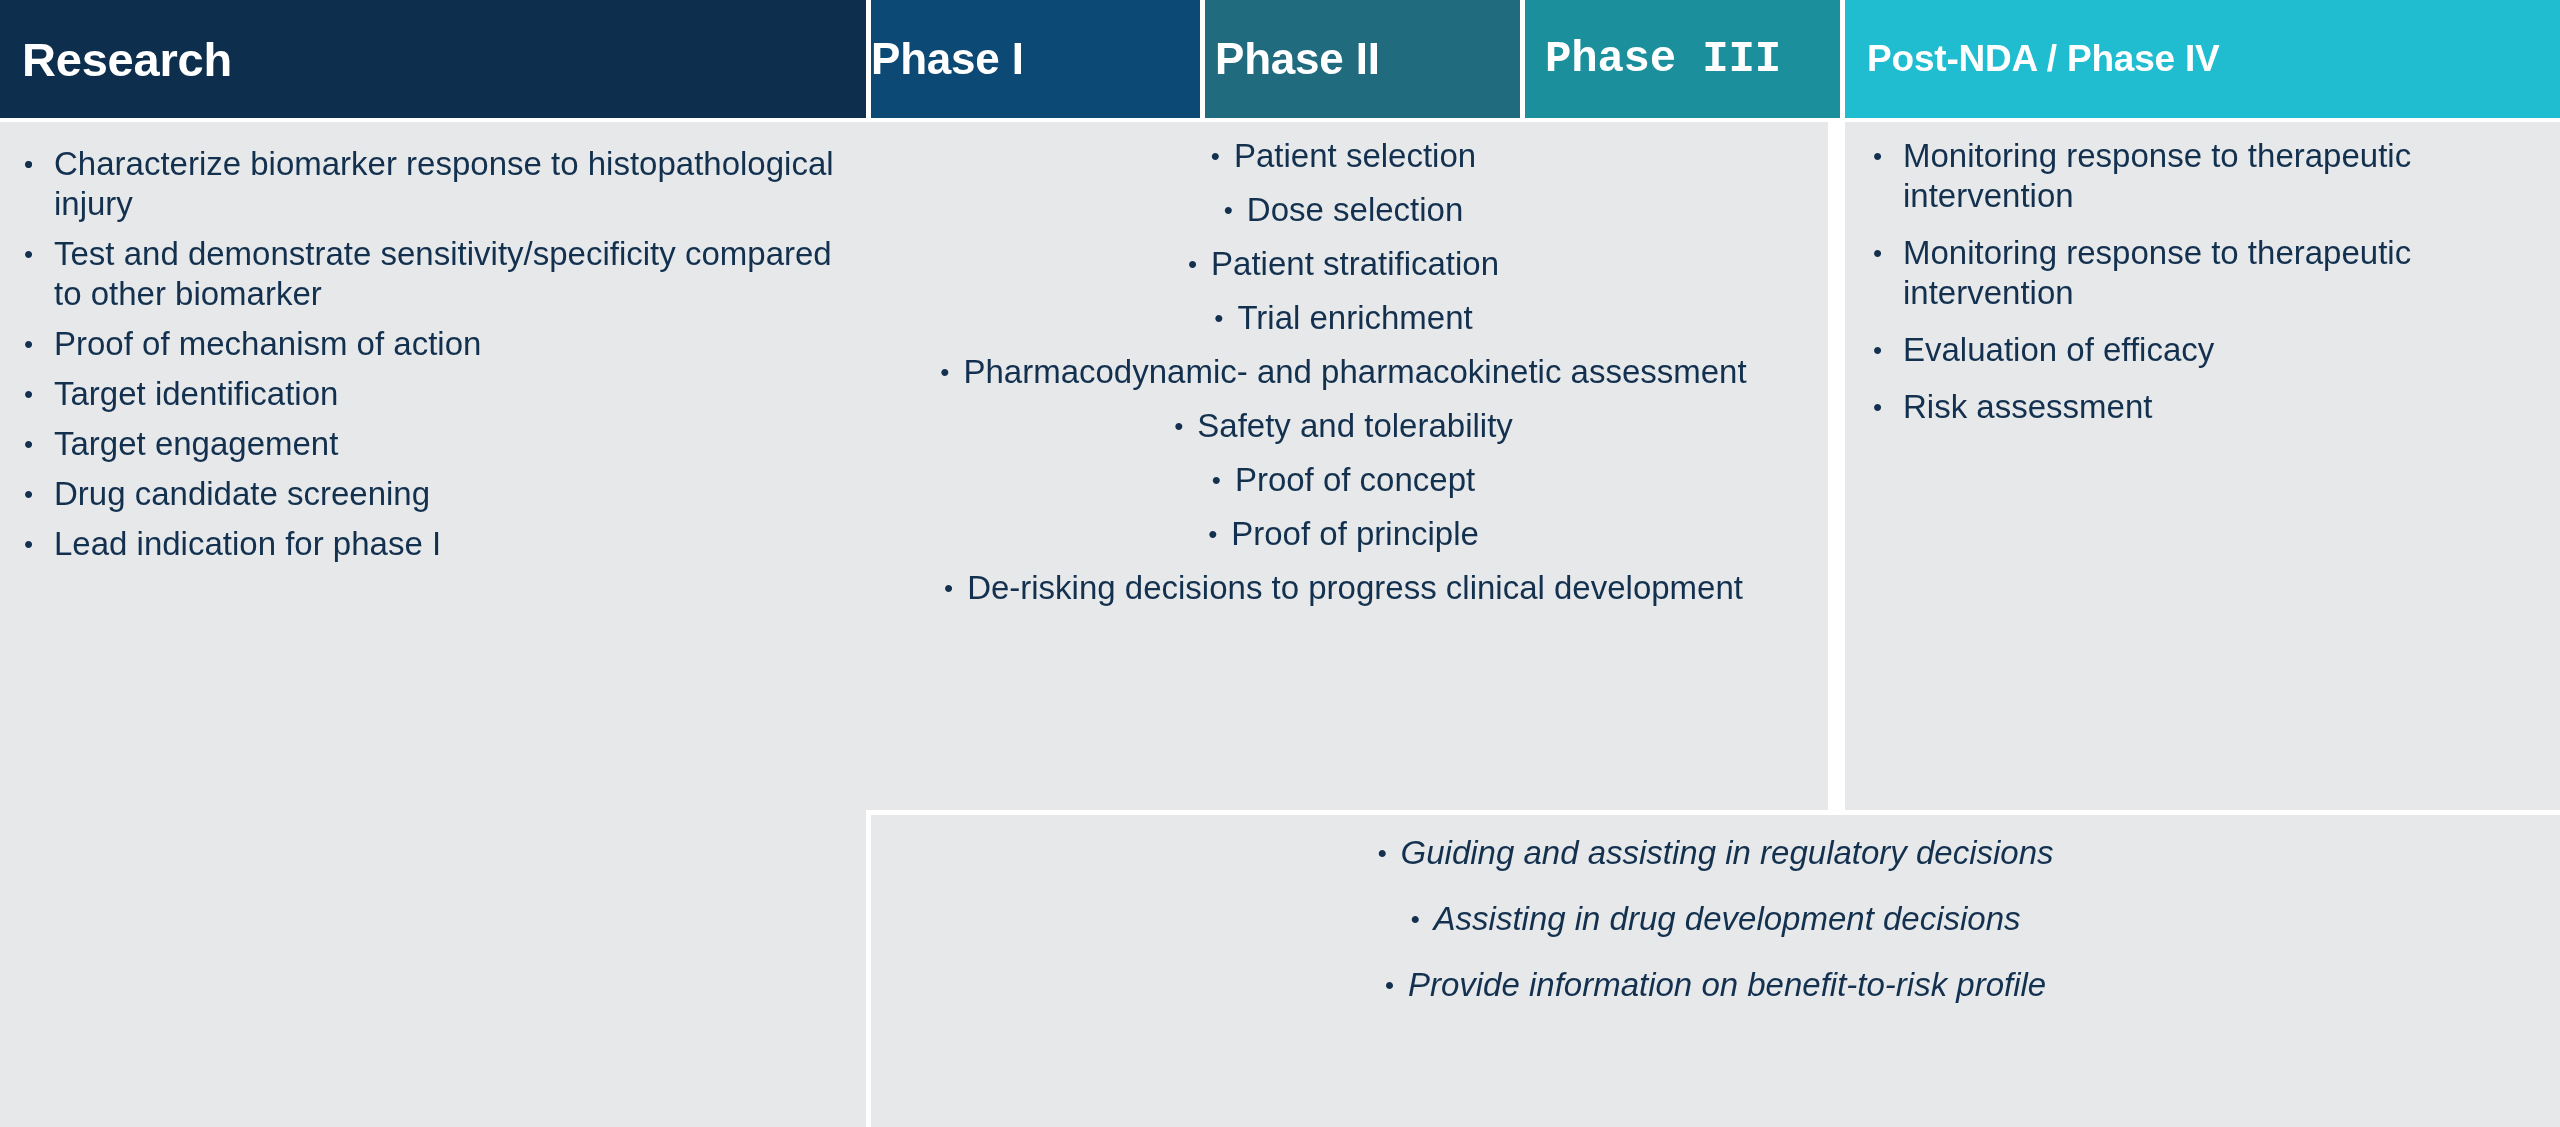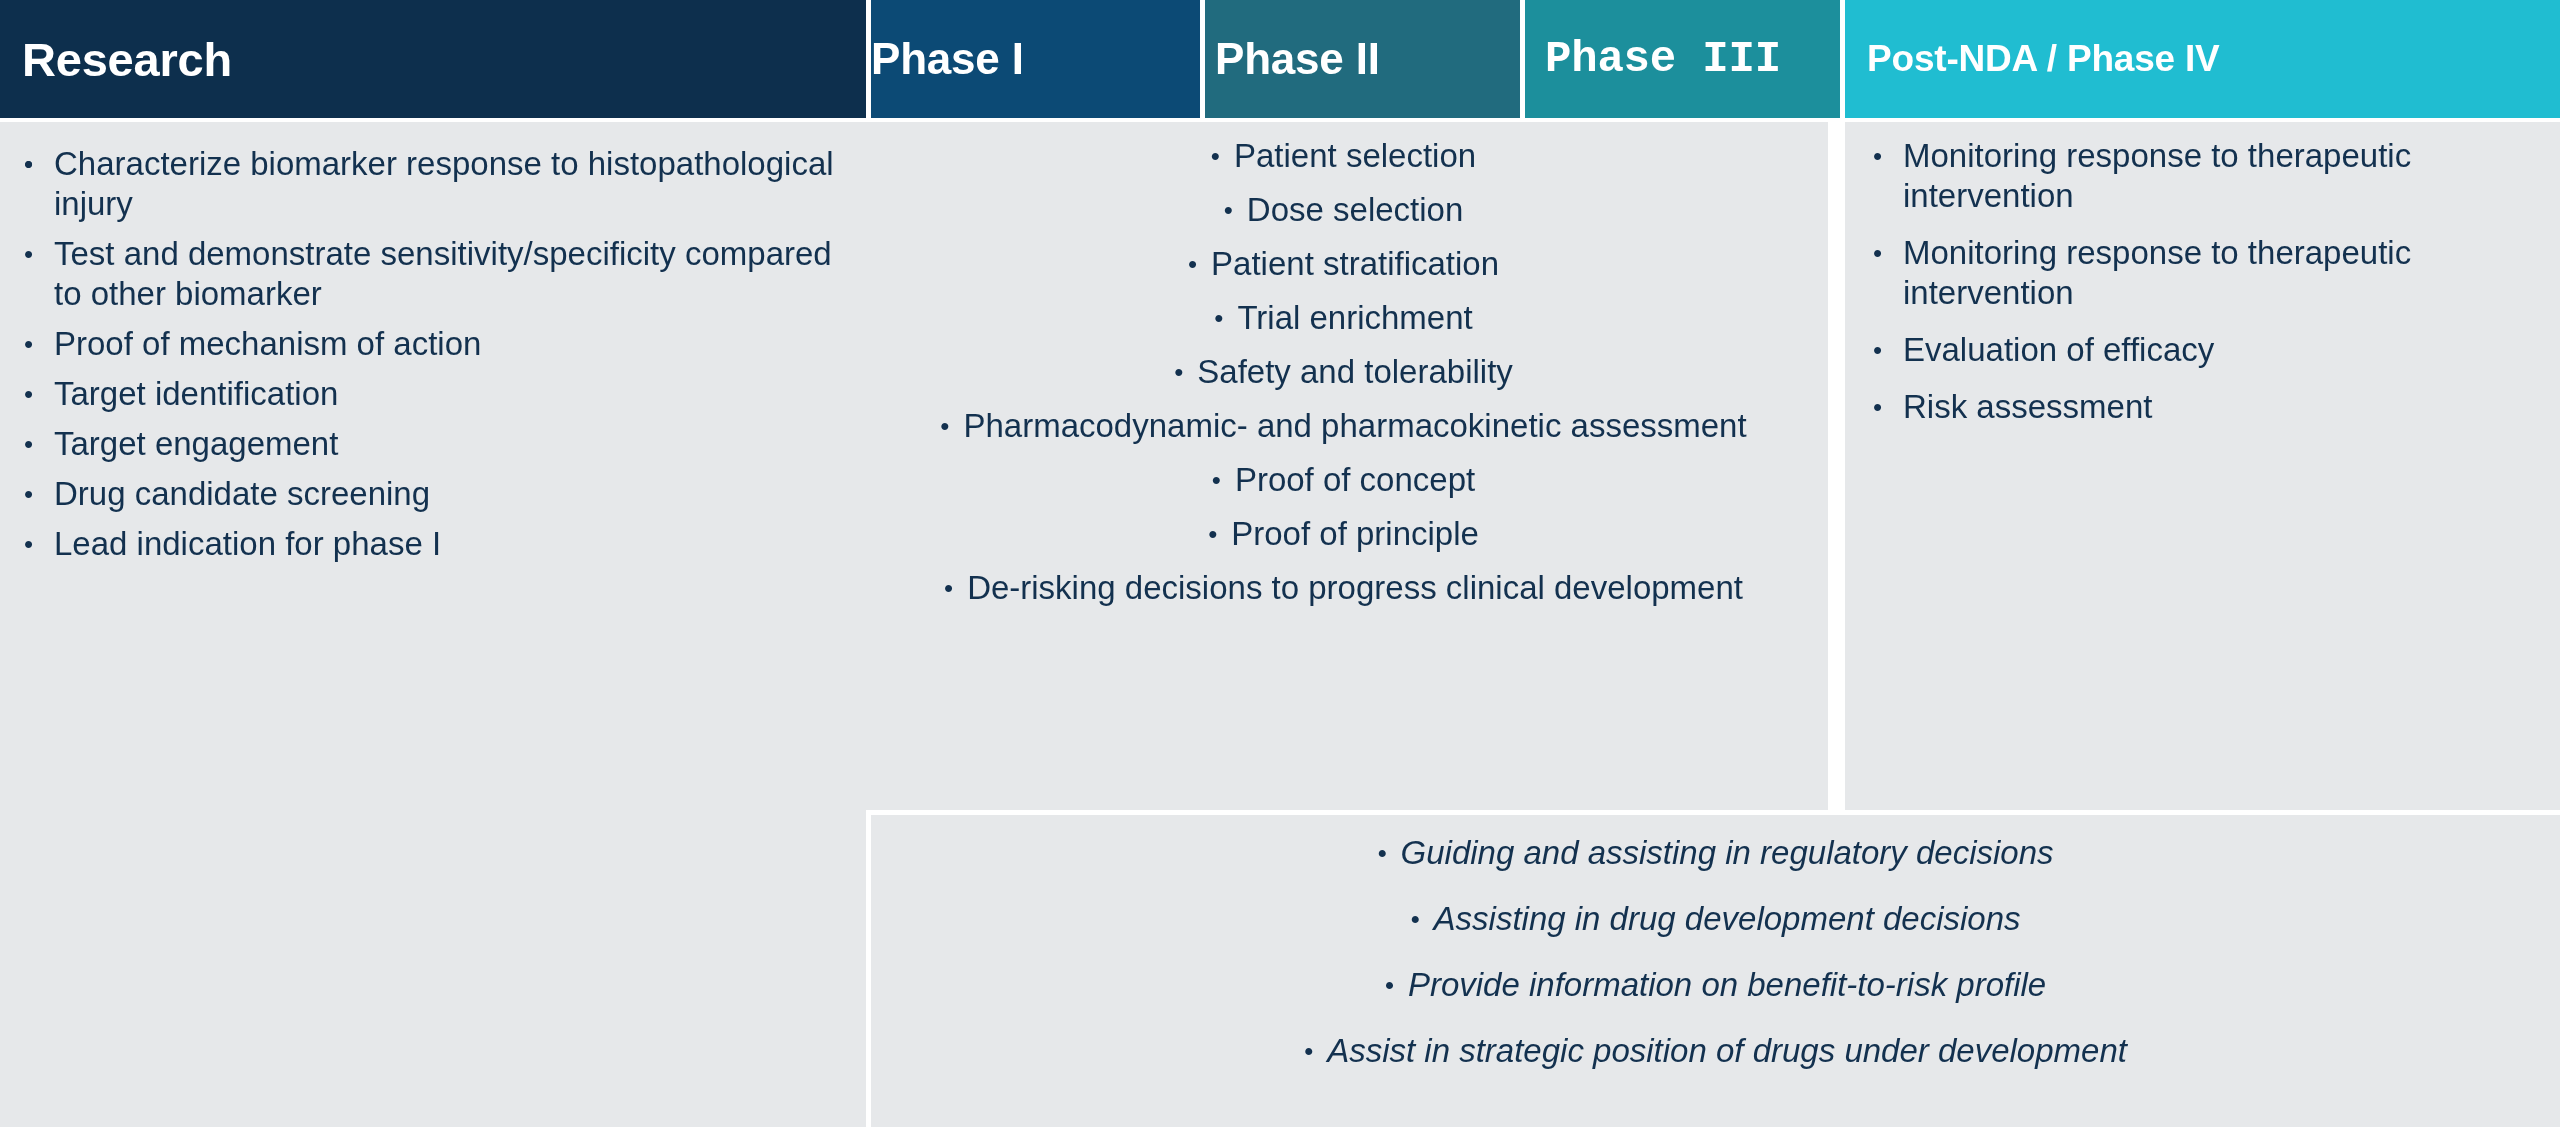--- a/index.html
+++ b/index.html
@@ -186,40 +186,39 @@
         <li><span class="dot">•</span><span class="txt">Lead indication for phase I</span></li>
       </ul>
     </div>
 
     <div class="cell mid-body">
       <ul class="bl center-list">
         <li><span class="dot">•</span><span class="txt">Patient selection</span></li>
         <li><span class="dot">•</span><span class="txt">Dose selection</span></li>
         <li><span class="dot">•</span><span class="txt">Patient stratification</span></li>
         <li><span class="dot">•</span><span class="txt">Trial enrichment</span></li>
+        <li><span class="dot">•</span><span class="txt">Pharmacodynamic- and pharmacokinetic assessment</span></li>
         <li><span class="dot">•</span><span class="txt">Safety and tolerability</span></li>
-        <li><span class="dot">•</span><span class="txt">Pharmacodynamic- and pharmacokinetic assessment</span></li>
         <li><span class="dot">•</span><span class="txt">Proof of concept</span></li>
         <li><span class="dot">•</span><span class="txt">Proof of principle</span></li>
         <li><span class="dot">•</span><span class="txt">De-risking decisions to progress clinical development</span></li>
       </ul>
     </div>
 
     <div class="cell right-body">
       <ul class="bl left-list">
         <li><span class="dot">•</span><span class="txt">Monitoring response to therapeutic intervention</span></li>
         <li><span class="dot">•</span><span class="txt">Monitoring response to therapeutic intervention</span></li>
         <li><span class="dot">•</span><span class="txt">Evaluation of efficacy</span></li>
         <li><span class="dot">•</span><span class="txt">Risk assessment</span></li>
       </ul>
     </div>
 
     <div class="cell bottom-body">
       <ul class="bl center-list">
         <li><span class="dot">•</span><span class="txt">Guiding and assisting in regulatory decisions</span></li>
         <li><span class="dot">•</span><span class="txt">Assisting in drug development decisions</span></li>
         <li><span class="dot">•</span><span class="txt">Provide information on benefit-to-risk profile</span></li>
-        <li><span class="dot">•</span><span class="txt">Assist in strategic position of drugs under development</span></li>
       </ul>
     </div>
 
   </div>
 </div>
 
 </body></html>

